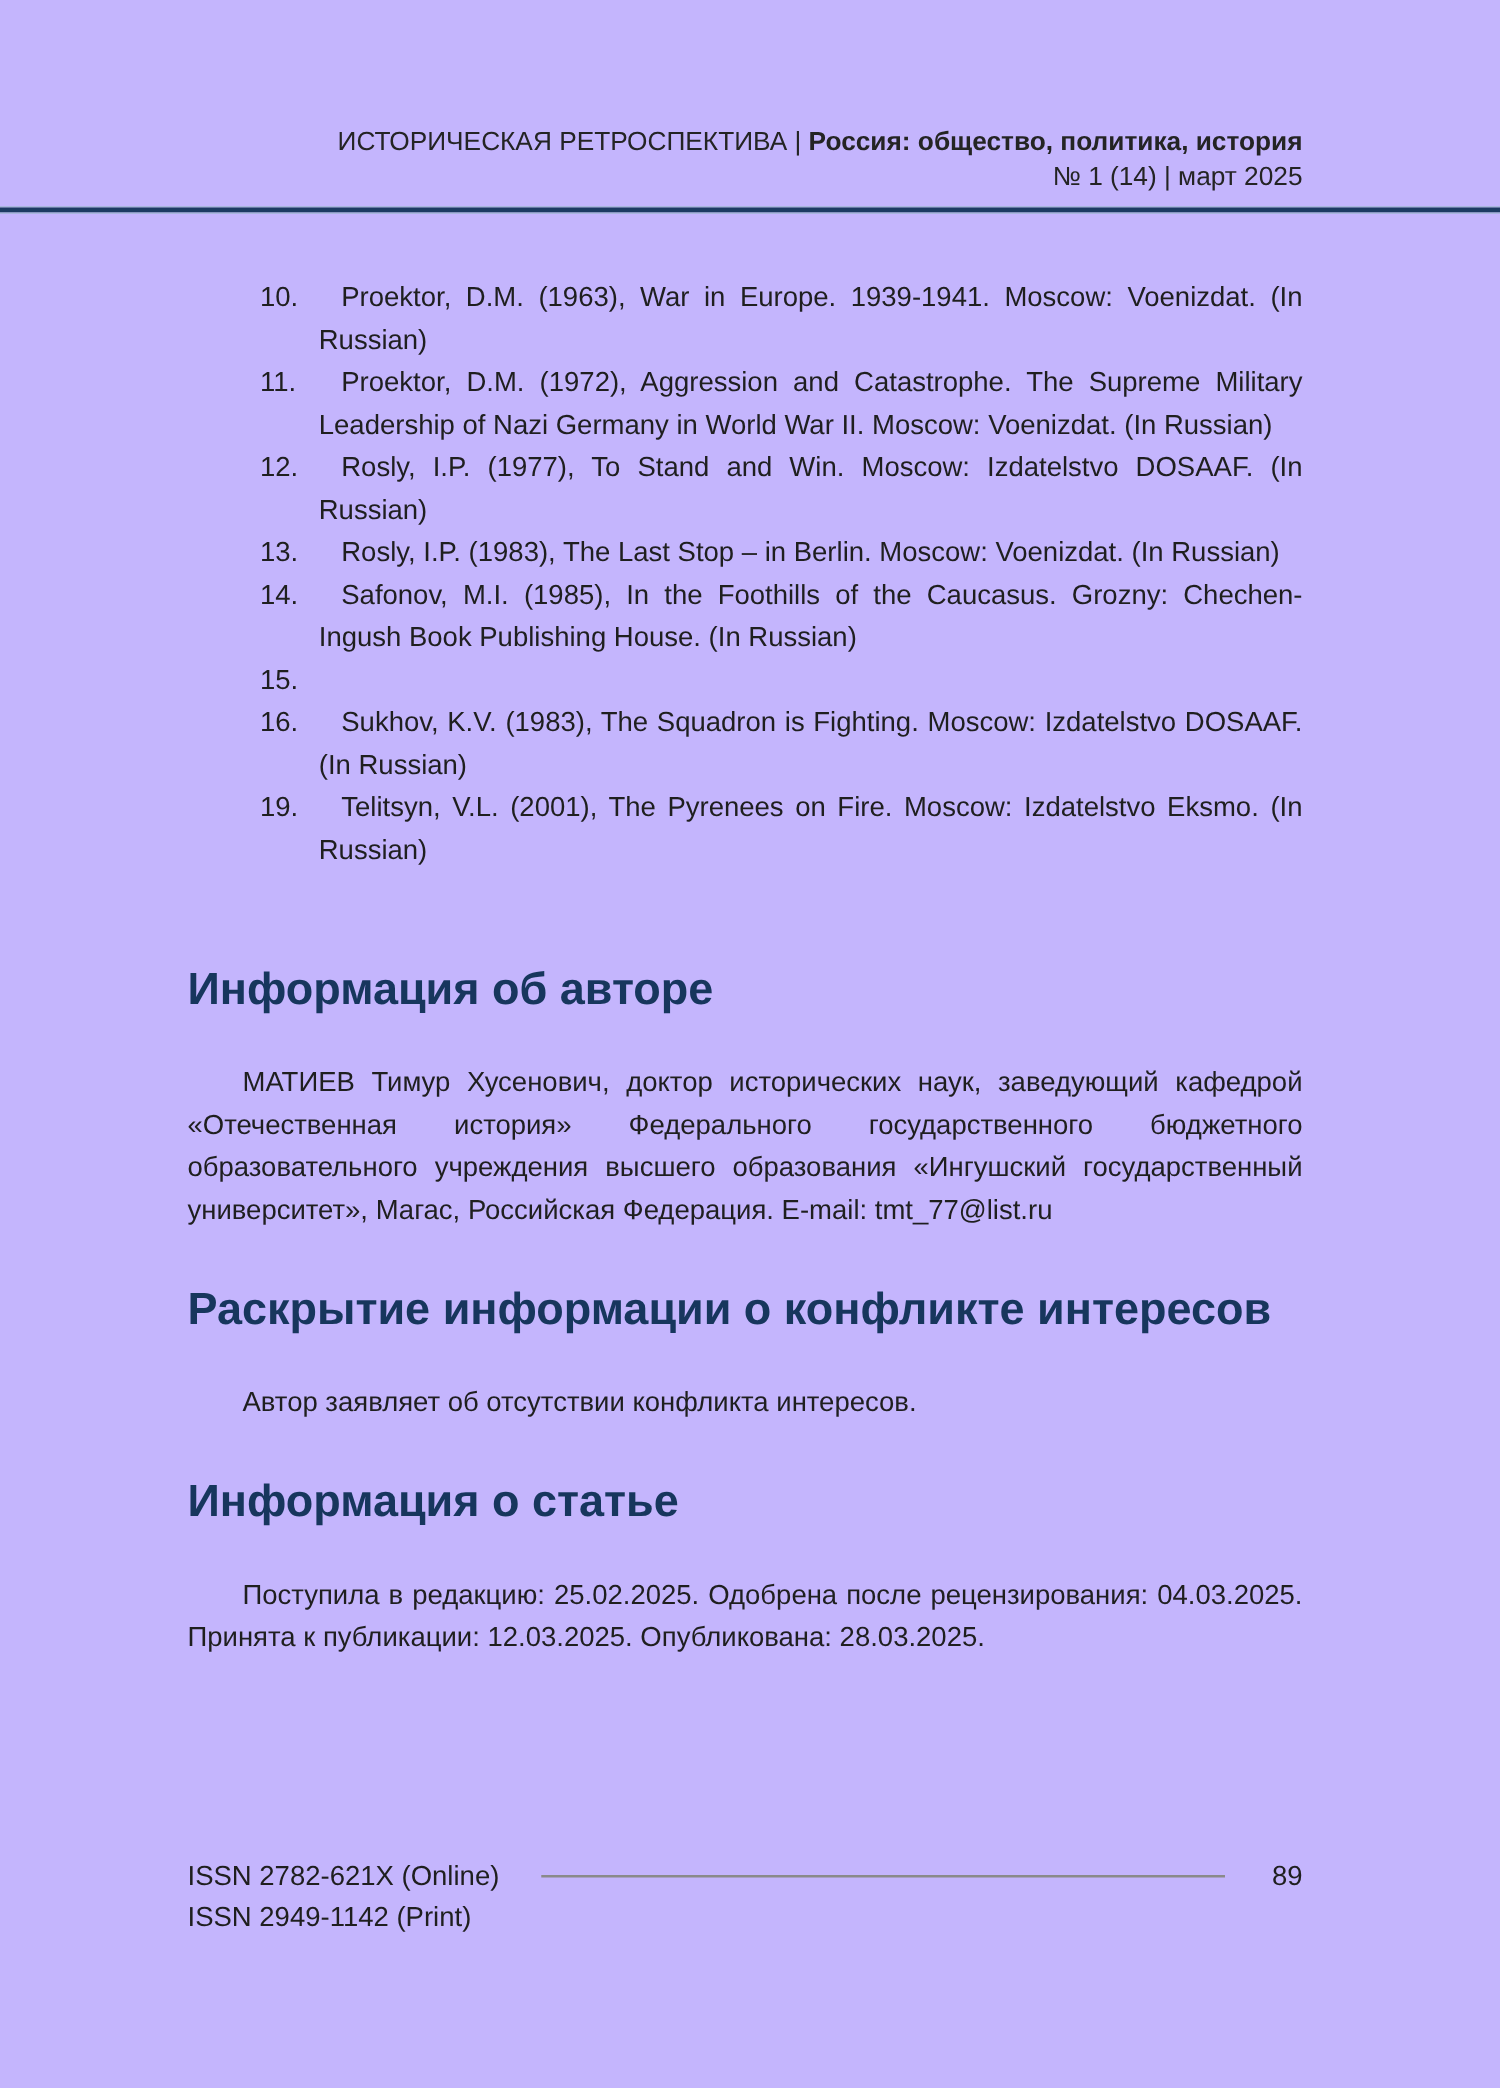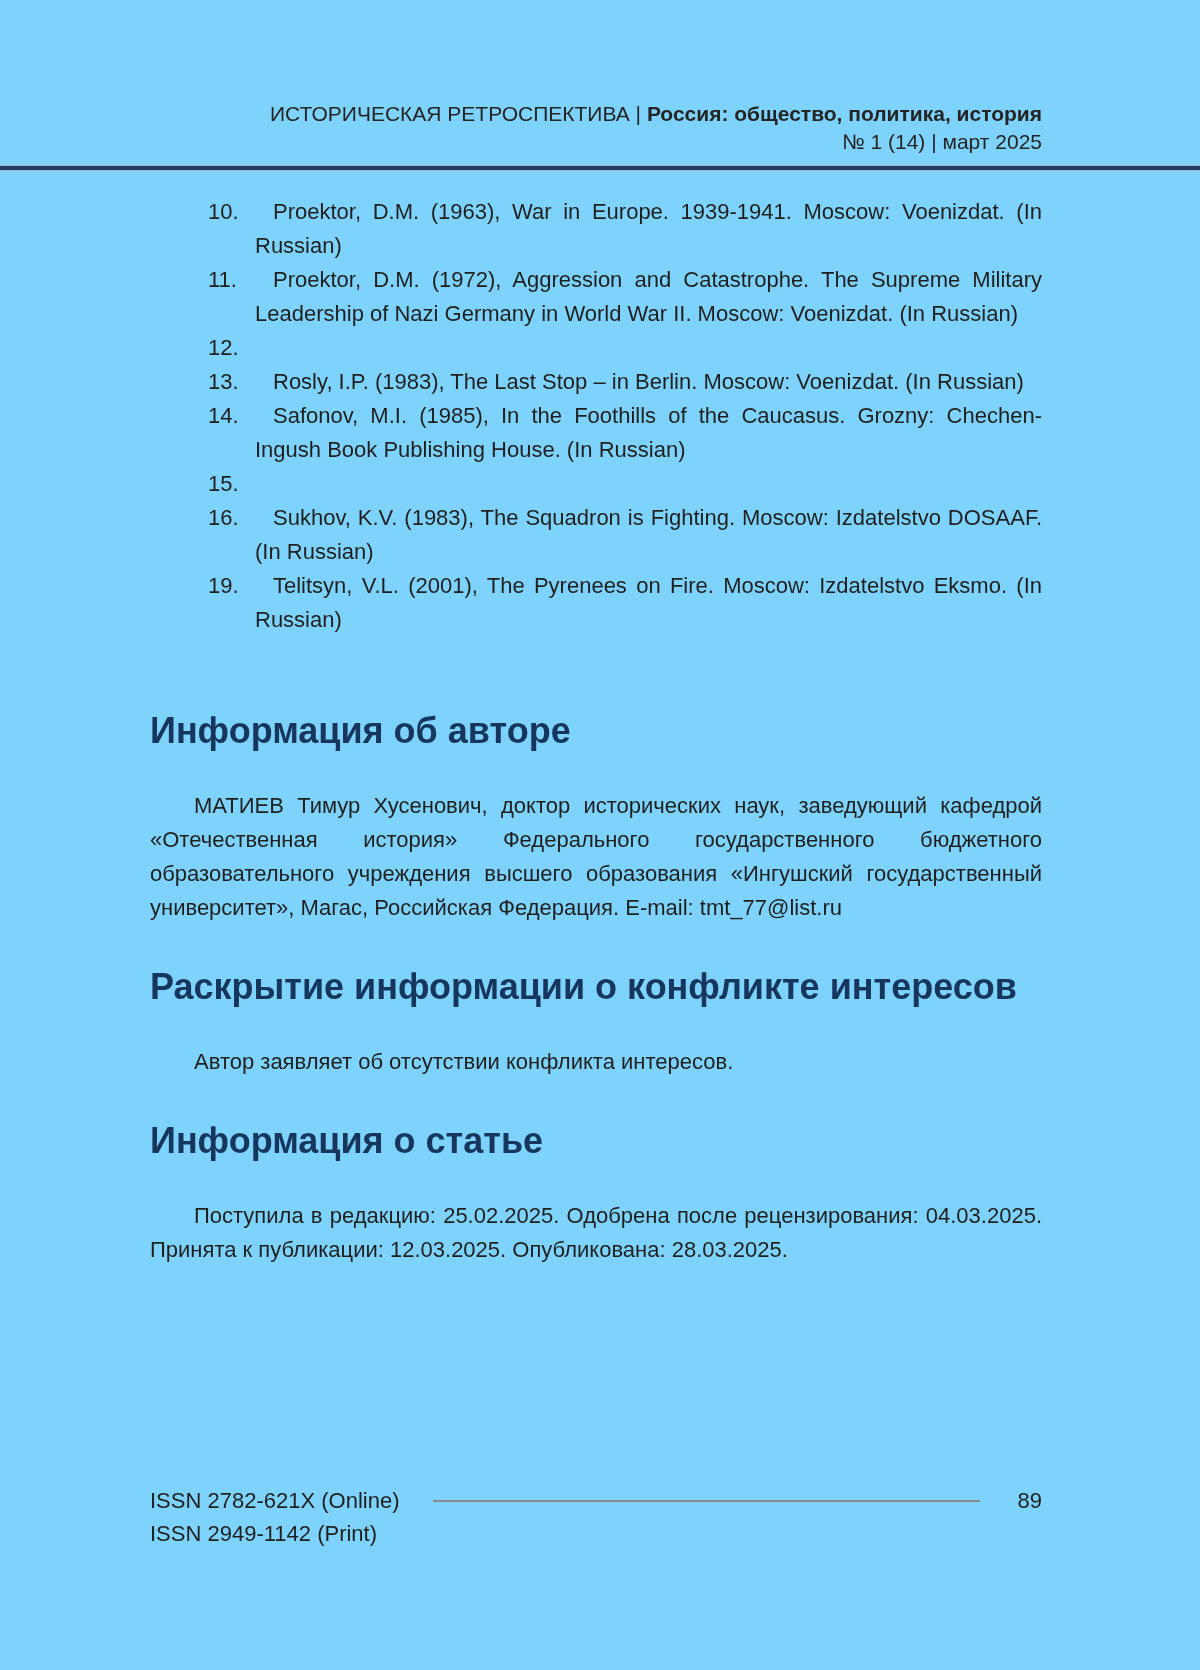--- a/index.html
+++ b/index.html
@@ -1,19 +1,19 @@
 <!DOCTYPE html>
 <html lang="ru"><head>
 <meta charset="utf-8">
 <style>
   html,body{margin:0;padding:0;background:#ffffff;}
   .page{
     position:relative;
     width:1200px;height:1670px;
-    background:#7dd3fc;
+    background:#c4b5fd;
     font-family:"Liberation Sans", sans-serif;
     color:#1f1f1f;
     overflow:hidden;
   }
   
   .running-head{
     padding-top:100px;
     margin:0 158px 0 150px;
     text-align:right;
     font-size:21px;
@@ -21,21 +21,21 @@
     color:#242424;
     white-space:nowrap;
   }
   .running-head .bold{font-weight:bold;}
   
   .top-rule{margin-top:9px;width:1200px;}
   .top-rule .light{height:1px;background:#9fb6d4;}
   .top-rule .dark{height:4px;background:#1c3a63;}
   
   .content{margin:0 158px 0 150px;font-size:22px;line-height:34px;}
-  .references{margin-top:24px;}
+  .references{margin-top:50px;}
   .ref-row{display:flex;align-items:flex-start;}
   .ref-num{flex:0 0 47px;margin-left:58px;}
   .ref-text{flex:1;text-align:justify;text-indent:18px;}
   .doc-section h2{
     font-size:36px;line-height:32px;
     color:#17365d;font-weight:bold;
     margin:46px 0 0 0;
   }
   .doc-section.first h2{margin-top:78px;}
   .doc-section p{
@@ -74,20 +74,21 @@
         <div class="ref-row">
           <span class="ref-num">10.</span>
           <span class="ref-text">Proektor, D.M. (1963), War in Europe. 1939-1941. Moscow: Voenizdat. (In Russian)</span>
         </div>
         <div class="ref-row">
           <span class="ref-num">11.</span>
           <span class="ref-text">Proektor, D.M. (1972), Aggression and Catastrophe. The Supreme Military Leadership of Nazi Germany in World War II. Moscow: Voenizdat. (In Russian)</span>
         </div>
         <div class="ref-row">
           <span class="ref-num">12.</span>
+          <span class="ref-text">Rosly, I.P. (1977), To Stand and Win. Moscow: Izdatelstvo DOSAAF. (In Russian)</span>
         </div>
         <div class="ref-row">
           <span class="ref-num">13.</span>
           <span class="ref-text">Rosly, I.P. (1983), The Last Stop – in Berlin. Moscow: Voenizdat. (In Russian)</span>
         </div>
         <div class="ref-row">
           <span class="ref-num">14.</span>
           <span class="ref-text">Safonov, M.I. (1985), In the Foothills of the Caucasus. Grozny: Chechen-Ingush Book Publishing House. (In Russian)</span>
         </div>
         <div class="ref-row">

